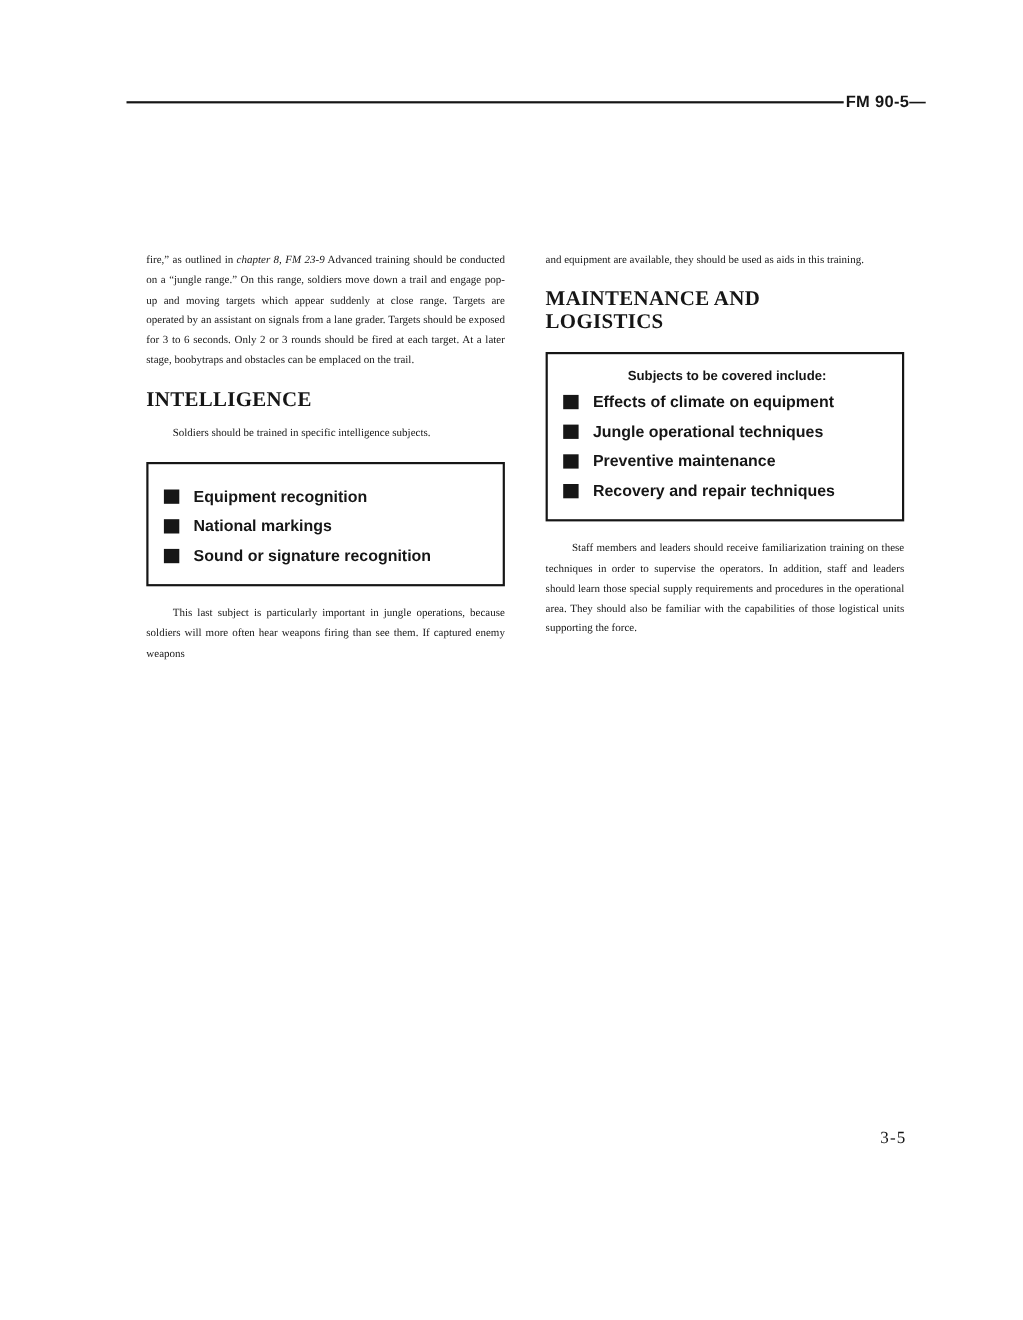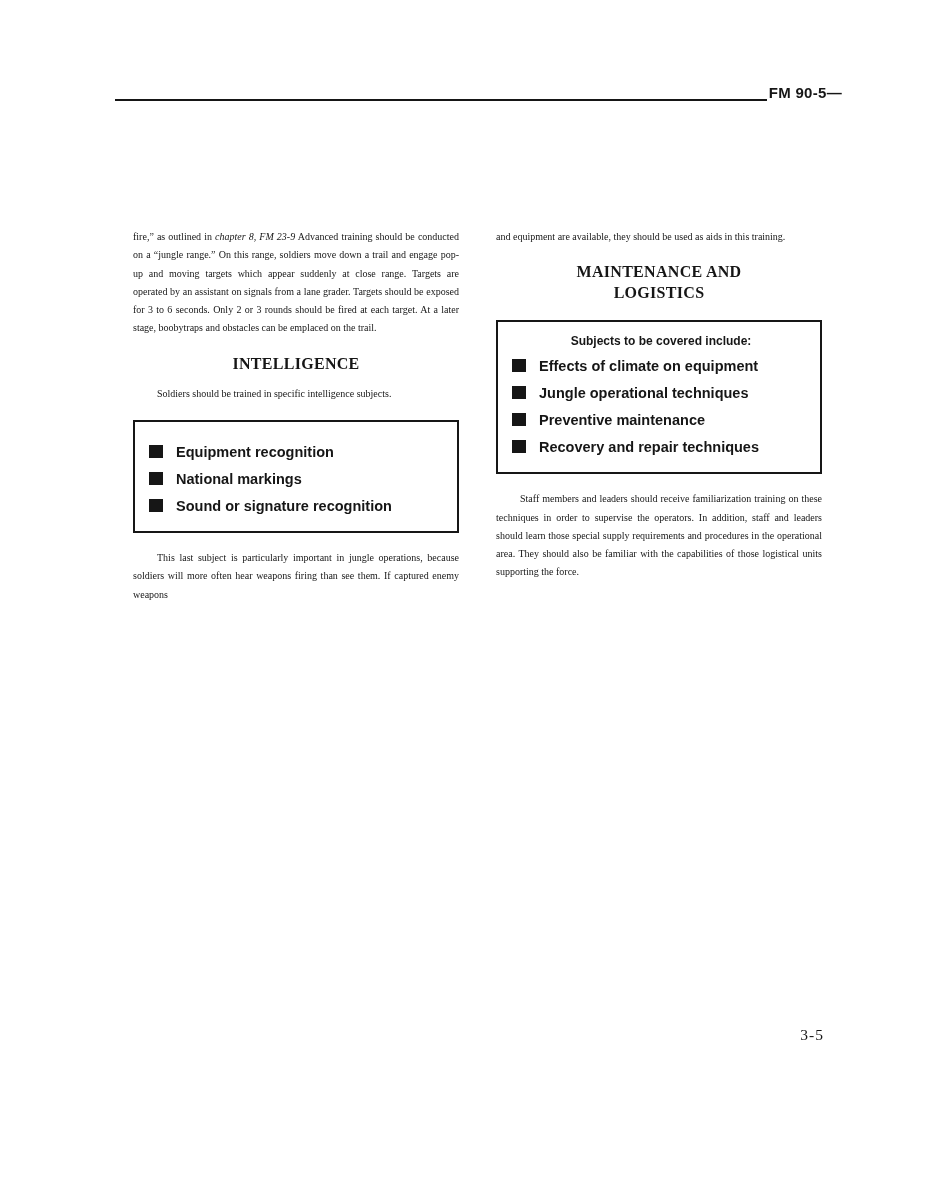--- a/index.html
+++ b/index.html
@@ -17,21 +17,21 @@
     color: #161616;
     overflow: hidden;
   }
   
   .header-row {
     position: absolute;
     top: 84px;
     left: 115px;
     right: 88px;
     display: flex;
-    align-items: flex-end;
+    align-items: center;
   }
   .header-rule {
     flex: 1;
     height: 0;
     border-top: 2.5px solid #161616;
   }
   .header-text {
     font-family: "Liberation Sans", sans-serif;
     font-weight: bold;
     font-size: 15px;
@@ -59,24 +59,24 @@
     text-align: justify;
   }
   p.indent {
     text-indent: 24px;
   }
   .after-box {
     margin-top: 16px;
   }
   h2.section-heading {
     margin: 15px 0 11px;
-    font-size: 16px;
+    font-size: 19px;
     line-height: 21px;
     font-weight: bold;
-    text-align: center;
+    text-align: left;
     letter-spacing: 0.3px;
     font-family: "Liberation Serif", serif;
   }
   em.ref {
     font-style: italic;
   }
   
   .box {
     border: 2.5px solid #161616;
     margin: 17px 0 0;

